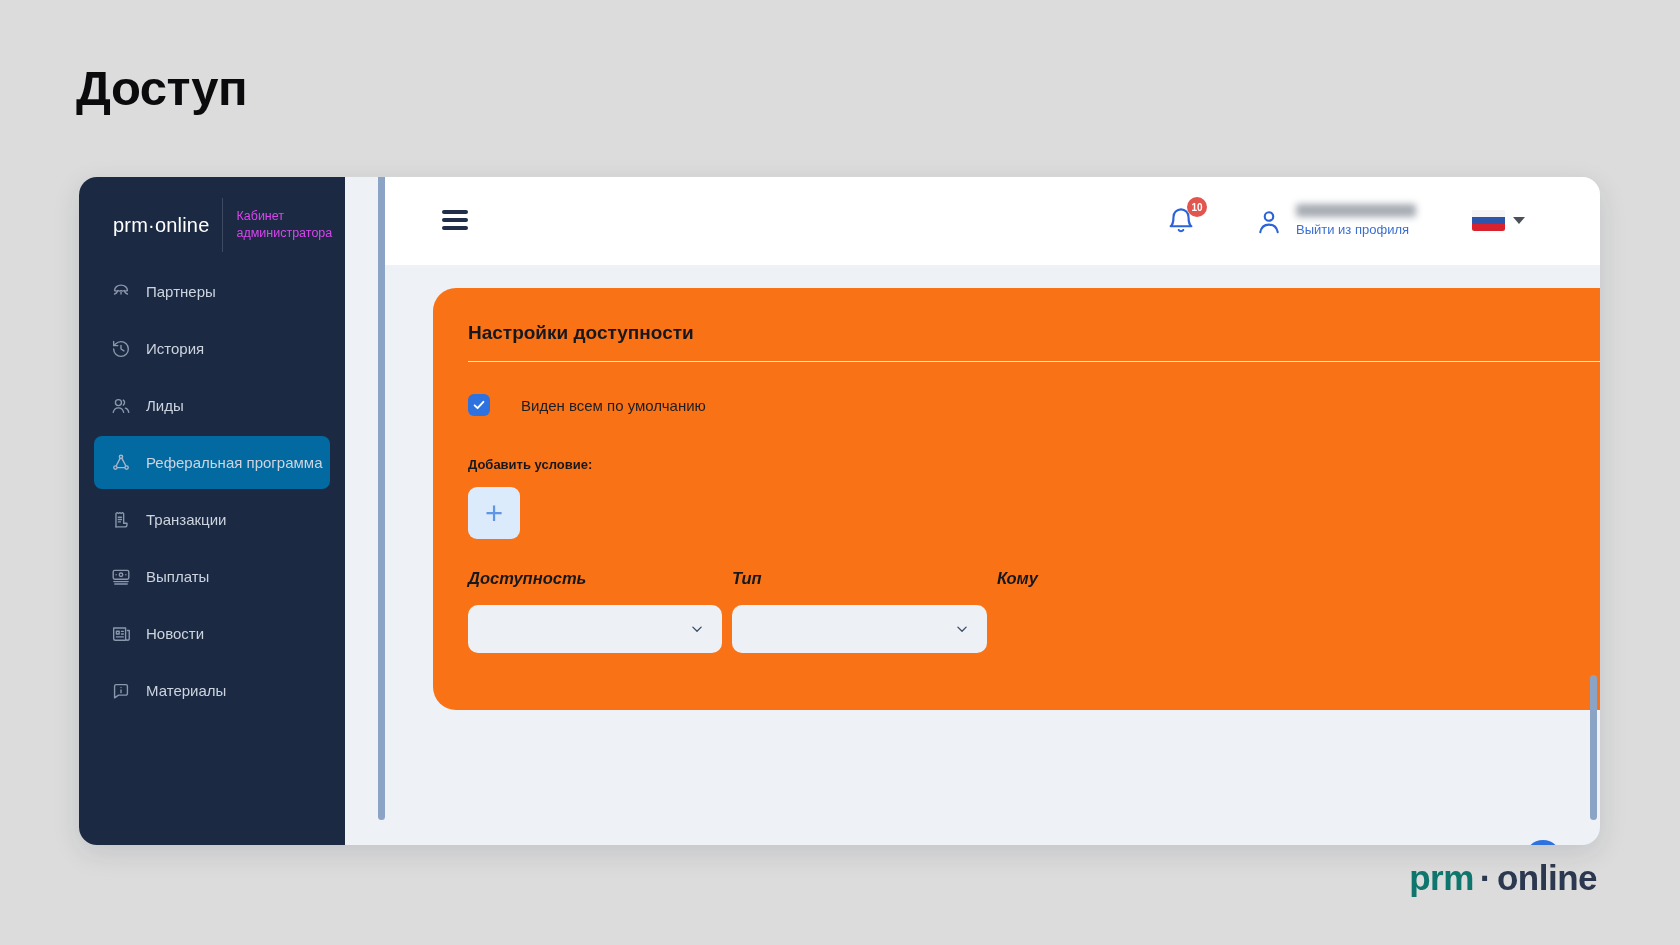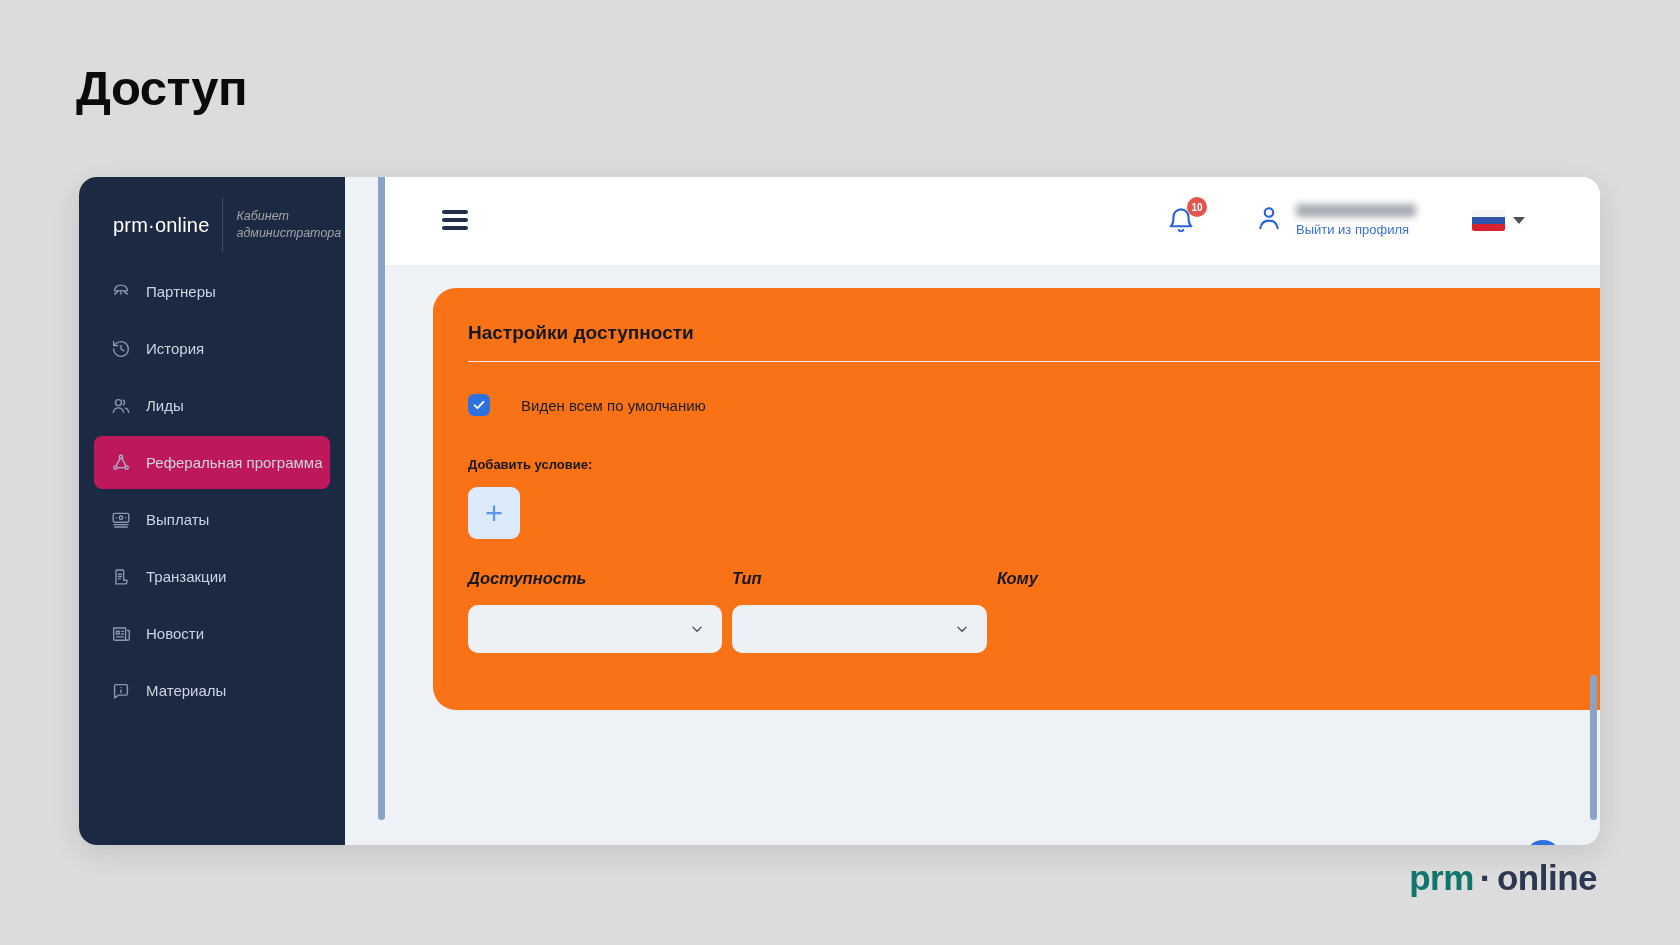--- a/index.html
+++ b/index.html
@@ -11,39 +11,39 @@
 
   
   .window { position:absolute; left:79px; top:177px; width:1521px; height:668px; background:#eef1f6; border-radius:18px; overflow:hidden; box-shadow:0 8px 28px rgba(25,35,55,.12); }
 
   
   .sidebar { position:absolute; left:0; top:0; width:266px; height:100%; background:#1b2942; }
   .sb-scrollbar { position:absolute; left:299px; top:0; width:7px; height:643px; background:#8ba3c5; border-radius:0 0 4px 4px; z-index:5; }
   .brand-row { display:flex; align-items:center; padding:20px 0 0 34px; height:76px; }
   .brand-name { color:#fff; font-size:20px; font-weight:500; letter-spacing:.2px; white-space:nowrap; }
   .brand-divider { width:1px; height:54px; background:#3d4a61; margin:0 13px 0 13px; }
-  .brand-caption { color:#a3a3a3; font-size:12.5px; line-height:17px;font-style:italic; }
+  .brand-caption { color:#d946ef; font-size:12.5px; line-height:17px; }
   .nav { list-style:none; margin-top:10px; }
   .nav li { height:57px; padding:2px 15px; }
   .nav-link { display:flex; align-items:center; gap:14px; height:53px; padding-left:16px; border-radius:8px; cursor:pointer; color:#ccd4df; }
-  .nav-link.active { background:#be185d; }
+  .nav-link.active { background:#0369a1; }
   .nav-icon { width:22px; height:22px; color:#8b97ab; flex:0 0 22px; }
   .nav-link.active .nav-icon { color:#a9b4c7; }
   .nav-label { font-size:15px; }
 
   
   .main { position:absolute; left:306px; top:0; right:0; bottom:0; }
   .topbar { height:88px; background:#fff; display:flex; align-items:center; padding:0 75px 2px 53px; }
   .hamburger { display:flex; flex-direction:column; gap:4.5px; background:none; border:none; cursor:pointer; padding:4px; }
   .hamburger span { width:26px; height:3.5px; background:#212f4a; border-radius:2px; }
   .topbar-right { margin-left:auto; display:flex; align-items:center; }
   .bell-wrap { position:relative; margin-right:58px; cursor:pointer; }
   .bell-svg { width:30px; height:30px; color:#2c63d9; display:block; }
   .badge { position:absolute; top:-8px; right:-11px; min-width:20px; height:20px; border-radius:10px; background:#e2544e; color:#fff; font-size:10px; font-weight:700; display:flex; align-items:center; justify-content:center; padding:0 4px; }
-  .user-block { display:flex; align-items:flex-start; gap:12px; margin-right:56px; }
+  .user-block { display:flex; align-items:flex-end; gap:12px; margin-right:56px; }
   .person-svg { width:30px; height:30px; color:#2c63d9; }
   .user-col { display:flex; flex-direction:column; gap:5px; padding-top:1px; }
   .user-name-blur { width:120px; height:13px; background:#8f969f; border-radius:3px; filter:blur(3.5px); opacity:.8; }
   .logout-link { font-size:13px; color:#3b6fd4; text-decoration:none; cursor:pointer; }
   .lang-block { display:flex; align-items:center; gap:8px; cursor:pointer; }
   .flag { width:33px; height:21px; border-radius:2.5px; overflow:hidden; box-shadow:inset 0 0 0 1px rgba(0,0,0,.08); display:flex; flex-direction:column; }
   .flag i { flex:1; display:block; }
   .caret-down { width:0; height:0; border-left:6px solid transparent; border-right:6px solid transparent; border-top:7px solid #4c5158; }
 
   
@@ -136,36 +136,36 @@
               <circle cx="12" cy="5.3" r="1.8"></circle>
               <circle cx="5.9" cy="17" r="1.8"></circle>
               <circle cx="18.1" cy="17" r="1.8"></circle>
             </svg>
         <span class="nav-label">Реферальная программа</span>
       </div>
         </li>
       <li>
           <div class="nav-link">
         <svg class="nav-icon" viewBox="0 0 24 24" fill="none" stroke="currentColor" stroke-width="1.5" stroke-linecap="round" stroke-linejoin="round">
+              <path d="M6.5 19.5V4.9l1.4-.9 1.4.9 1.4-.9 1.4.9 1.4-.9 1.4.9v10.6"></path>
+              <path d="M9 9h3.5M9 11.5h3.5M9 14h2.5"></path>
+              <path d="M14.9 15.5h3.6v1.6a2.4 2.4 0 0 1-2.4 2.4H6.5"></path>
+            </svg>
+        <span class="nav-label">Транзакции</span>
+      </div>
+        </li>
+      <li>
+          <div class="nav-link">
+        <svg class="nav-icon" viewBox="0 0 24 24" fill="none" stroke="currentColor" stroke-width="1.5" stroke-linecap="round" stroke-linejoin="round">
               <rect x="3.5" y="4.8" width="17" height="9.6" rx="1.6"></rect>
               <circle cx="12" cy="9.6" r="1.9"></circle>
               <path d="M6.7 9.6h.01M17.3 9.6h.01"></path>
               <path d="M4.2 17h15.6M5.2 19.6h13.6"></path>
             </svg>
         <span class="nav-label">Выплаты</span>
-      </div>
-        </li>
-      <li>
-          <div class="nav-link">
-        <svg class="nav-icon" viewBox="0 0 24 24" fill="none" stroke="currentColor" stroke-width="1.5" stroke-linecap="round" stroke-linejoin="round">
-              <path d="M6.5 19.5V4.9l1.4-.9 1.4.9 1.4-.9 1.4.9 1.4-.9 1.4.9v10.6"></path>
-              <path d="M9 9h3.5M9 11.5h3.5M9 14h2.5"></path>
-              <path d="M14.9 15.5h3.6v1.6a2.4 2.4 0 0 1-2.4 2.4H6.5"></path>
-            </svg>
-        <span class="nav-label">Транзакции</span>
       </div>
         </li>
       <li>
           <div class="nav-link">
         <svg class="nav-icon" viewBox="0 0 24 24" fill="none" stroke="currentColor" stroke-width="1.5" stroke-linecap="round" stroke-linejoin="round">
               <path d="M17 18.8H6a2 2 0 0 1-2-2V5.5h13v11.3a2 2 0 0 0 2 2 2 2 0 0 0 2-2V8.2h-2"></path>
               <path d="M7 9h3v3H7zM12.5 9.2h2M12.5 12h2M7 15.2h7.5"></path>
             </svg>
         <span class="nav-label">Новости</span>
       </div>

